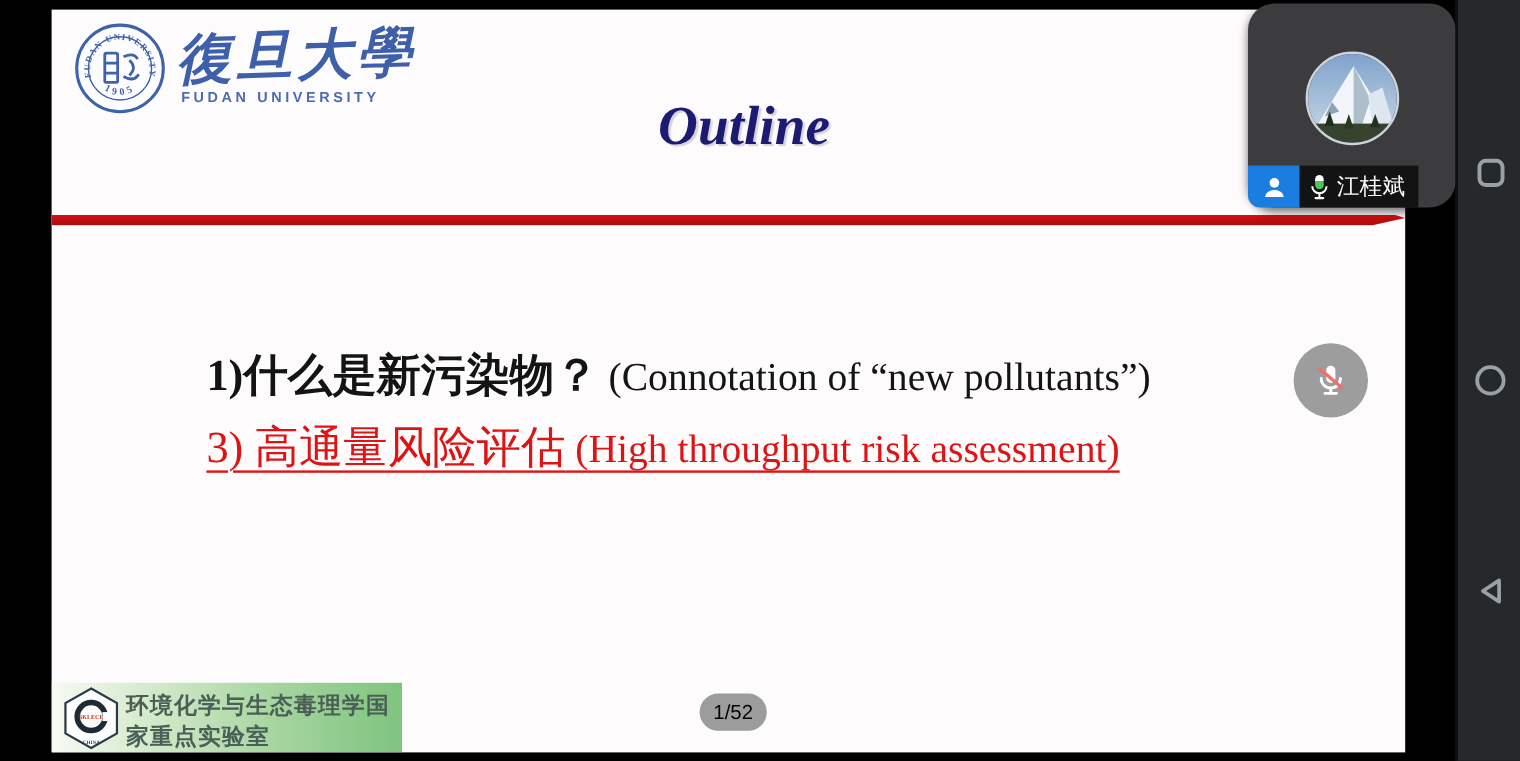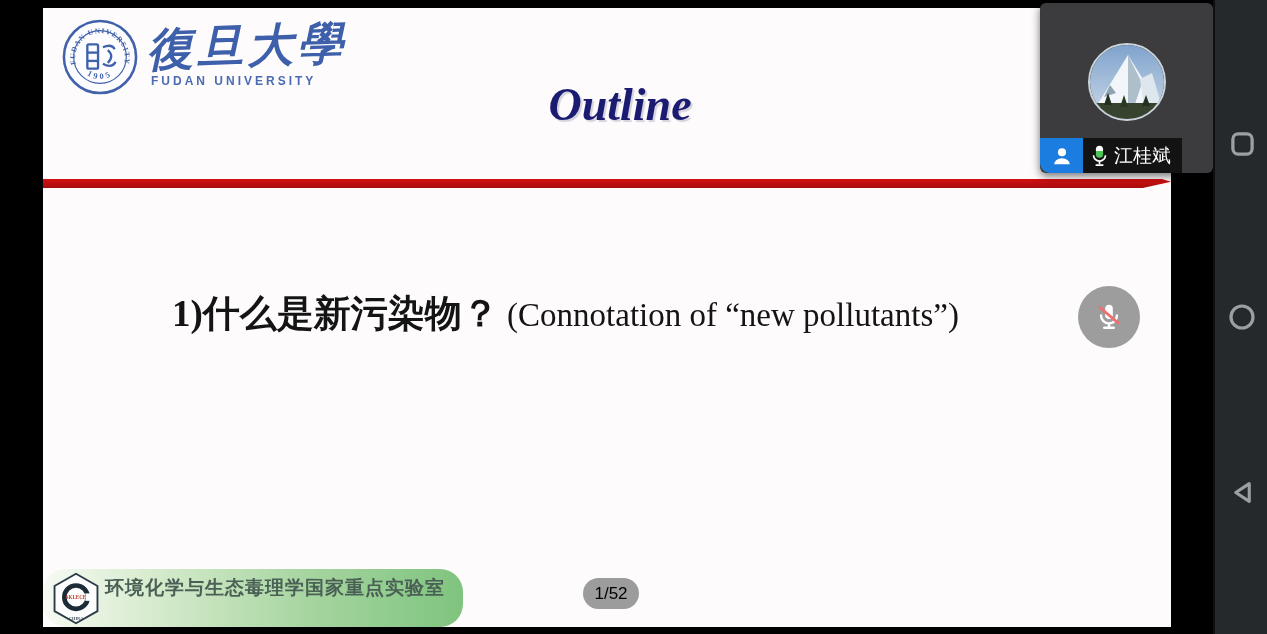--- a/index.html
+++ b/index.html
@@ -28,40 +28,40 @@
     clip-path:polygon(0 0,99.2% 0,100% 30%,97.5% 100%,0 100%); }
 
   .outline { position:absolute; left:97px; top:276px; width:1000px;margin-left:32px; }
   .o-line { height:60px; line-height:60px; white-space:nowrap; color:#141414; }
   .o-zh { font-size:37px; }
   .o-line.first .o-zh { font-weight:700; }
   .o-en { font-size:33px; }
   .o-line.red { color:#de1414; text-decoration:underline; text-decoration-thickness:2px;
     text-underline-offset:7px; }
 
-  .lab-banner { position:absolute; left:0px; top:561px; width:420px; height:58px;
+  .lab-banner { position:absolute; left:0px; top:561px; width:292px; height:58px;
     background:linear-gradient(90deg,#f7faf3 0%,#d4eacb 28%,#a4d49e 65%,#7fc47e 100%);
-    display:flex; align-items:center;border-radius:23px; }
+    display:flex; align-items:center; }
   .hex { position:absolute; left:6px; top:2px; width:54px; height:56px; }
   .lab-text { position:absolute; left:62px; top:6px; }
   .lab-zh { font-size:19px; font-weight:700; color:#4a5f55; letter-spacing:1px;
     font-family:"Liberation Sans",sans-serif; }
 
   .page-pill { position:absolute; left:540px; top:570px; width:56px; height:31px;
     border-radius:16px; background:rgba(148,148,148,.92); color:#000000;
     font-family:"Liberation Sans",sans-serif; font-size:17px;
     display:flex; align-items:center; justify-content:center; }
 
   
   .mute-btn { position:absolute; left:1078px; top:286px; width:62px; height:62px;
     border-radius:50%; background:rgba(140,140,140,.85); border:none;
     display:flex; align-items:center; justify-content:center; }
 
   .tile { position:absolute; left:1040px; top:3px; width:173px; height:170px;
-    background:#3c3c3e; border-radius:6px; box-shadow:0 3px 8px rgba(0,0,0,.55); }
+    background:#3c3c3e; border-radius:22px; box-shadow:0 3px 8px rgba(0,0,0,.55); }
   .avatar { position:absolute; left:48px; top:40px; width:78px; height:78px; border-radius:50%;
     border:2px solid #ccd3da; overflow:hidden; }
   .tile-row { position:absolute; left:0; bottom:0; height:35px; display:flex; align-items:stretch; }
   .role-box { width:43px; background:#1c7de0; border-radius:0 0 0 10px;
     display:flex; align-items:center; justify-content:center; }
   .name-label { background:rgba(8,8,8,.78); display:flex; align-items:center;
     gap:6px; padding:0 11px 0 8px; }
   .name-label span { color:#fff; font-size:19px; }
 
   
@@ -100,20 +100,23 @@
     <div class="uni-zh">復旦大學</div>
     <div class="uni-en">FUDAN UNIVERSITY</div>
 
     <div class="slide-title">Outline</div>
     <div class="divider"></div>
 
     <div class="outline">
       <div class="o-line first">
         <span class="o-zh">1)什么是新污染物？</span><span class="o-en"> (Connotation of “new pollutants”)</span>
       </div>
+      <div class="o-line red">
+        <span class="o-zh">3) 高通量风险评估</span><span class="o-en"> (High throughput risk assessment)</span>
+      </div>
     </div>
 
     <div class="lab-banner">
       <svg class="hex" viewBox="0 0 56 60">
         <polygon points="28,3 51,16 51,43 28,56 5,43 5,16" fill="#fcfdfc" stroke="#2c3a46" stroke-width="2"></polygon>
         <circle cx="28" cy="28" r="12.5" fill="none" stroke="#1d2b36" stroke-width="5"></circle>
         <rect x="38" y="24" width="9" height="8" fill="#fcfdfc"></rect>
         <text x="28" y="30.5" text-anchor="middle" font-size="5.4" font-weight="bold" fill="#c0392b">SKLECE</text>
         <text x="28" y="52.5" text-anchor="middle" font-size="4.6" font-weight="bold" fill="#3a4a55">· CHINA ·</text>
       </svg>

